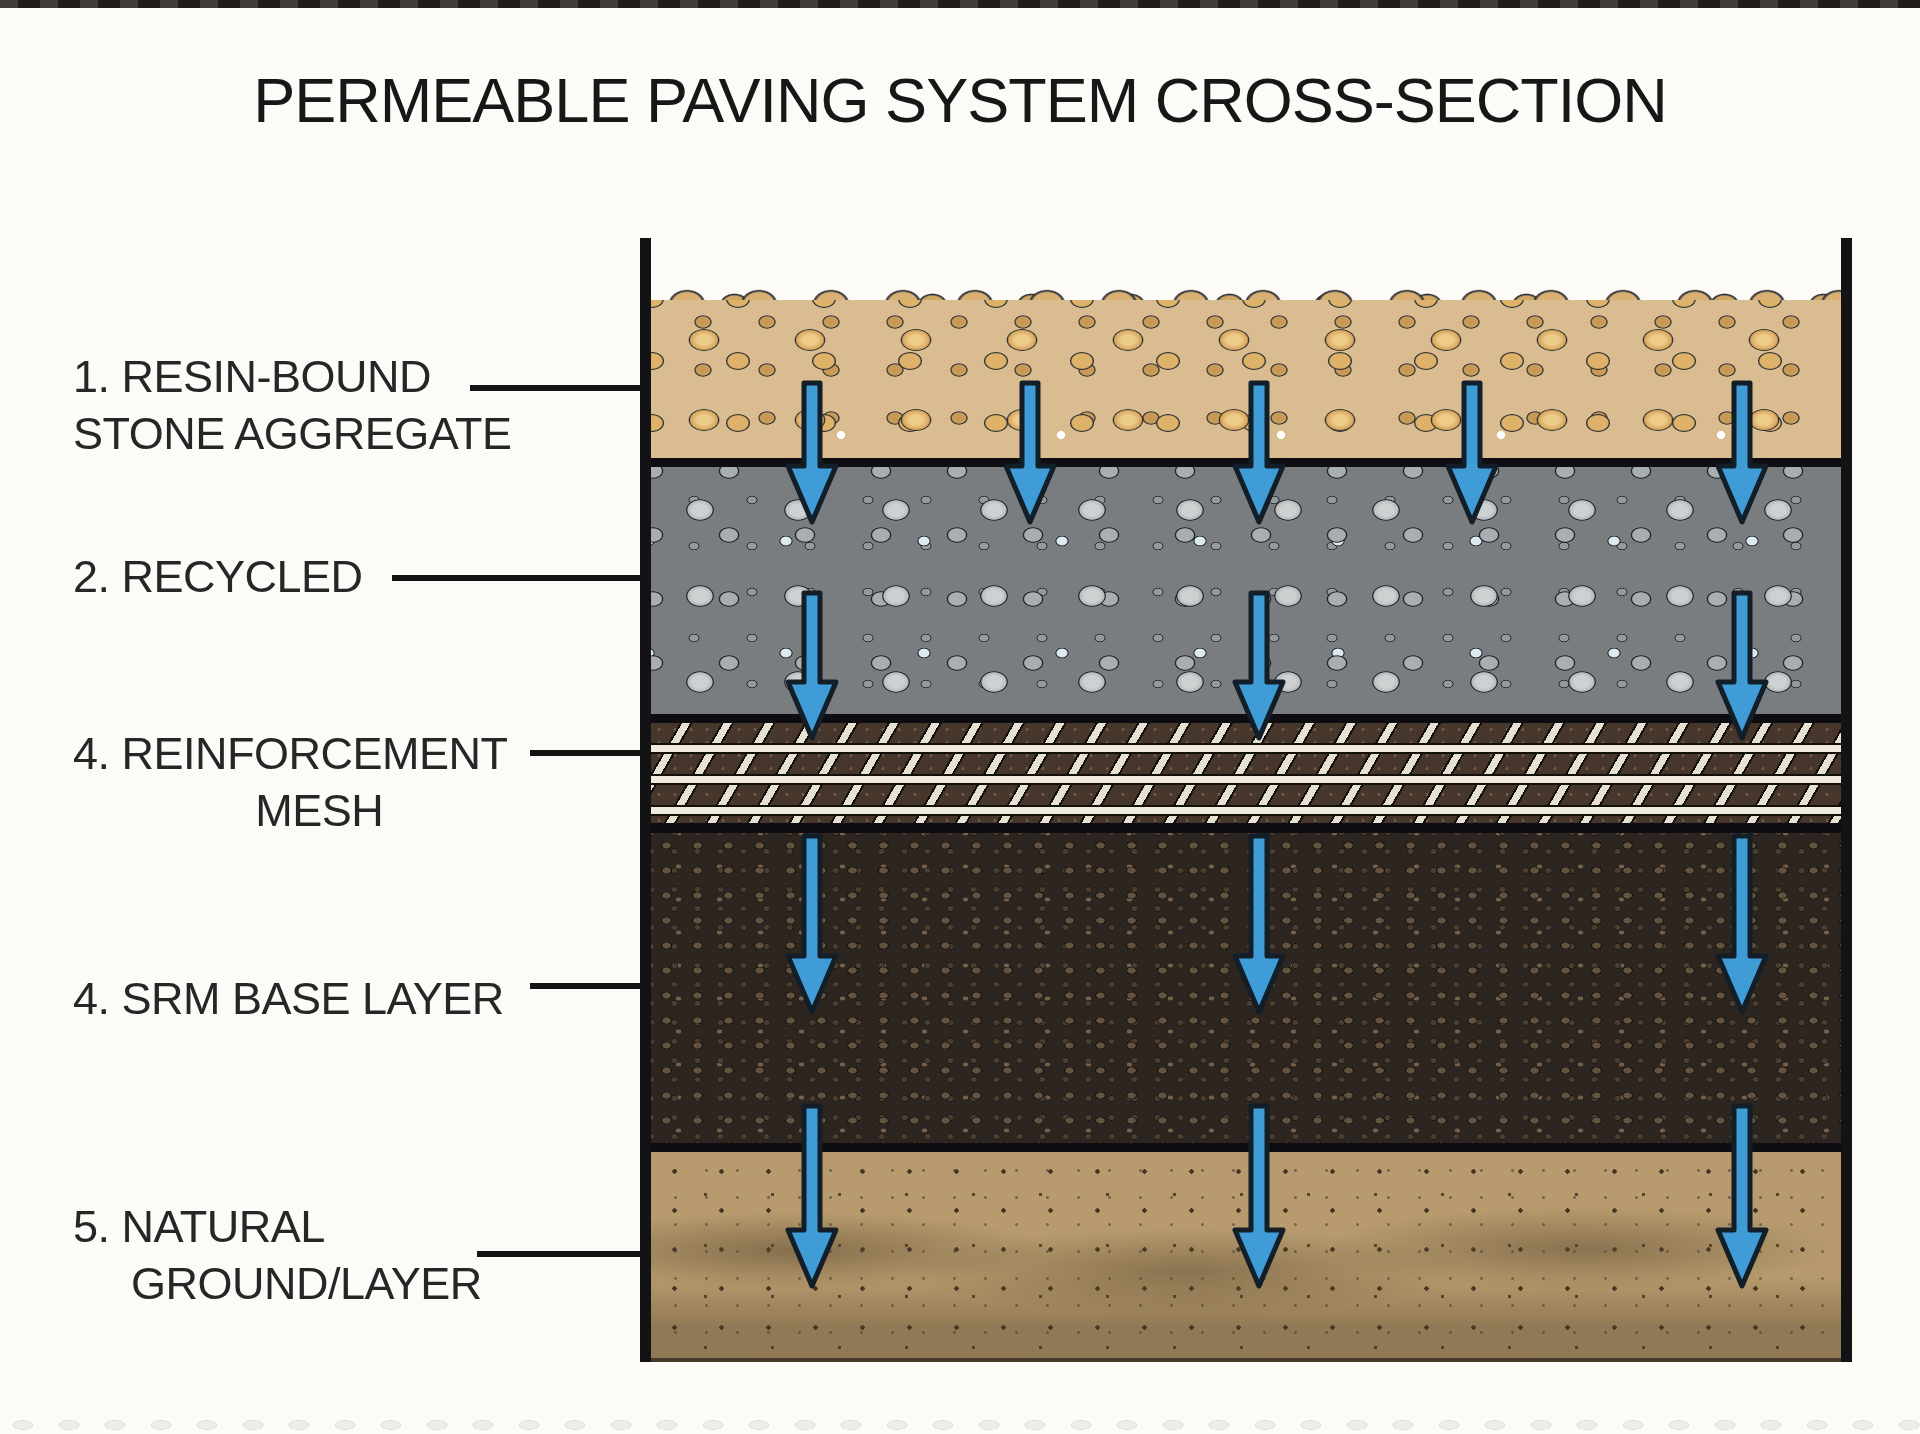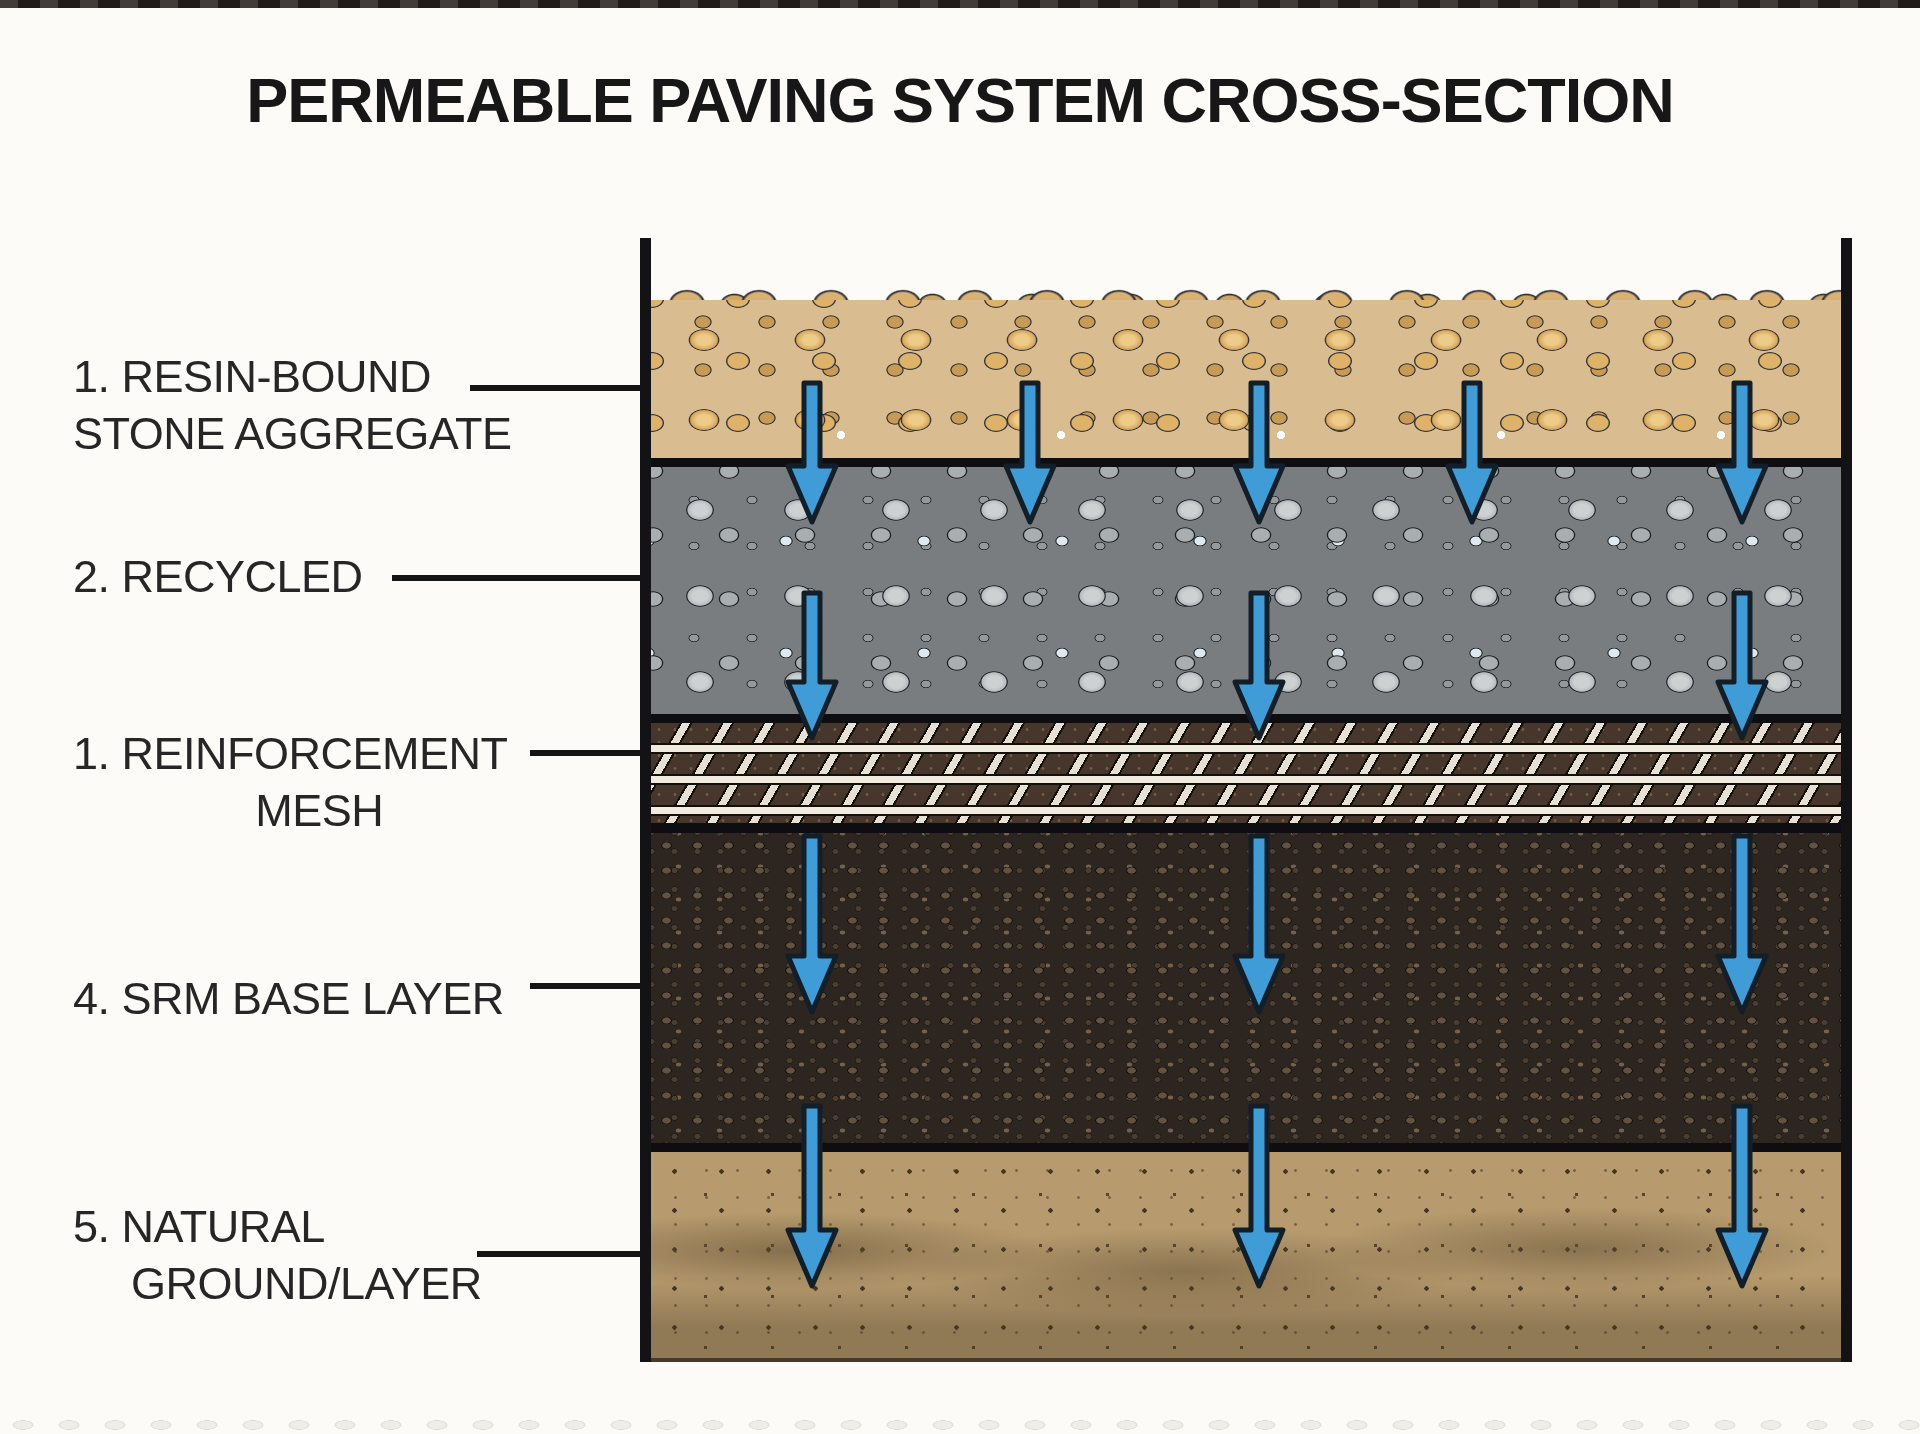--- a/index.html
+++ b/index.html
@@ -12,21 +12,21 @@
     position:absolute;left:0;top:0;width:1920px;height:8px;background:#2b2722;
     background-image:repeating-linear-gradient(90deg, rgba(255,255,255,.10) 0 18px, rgba(0,0,0,.28) 18px 40px);
   }
   .bottom-strip{
     position:absolute;left:0;top:1416px;width:1920px;height:18px;
     background-image:radial-gradient(ellipse 15px 7px at 50% 50%, #efede8 55%, #dedbd4 65%, rgba(0,0,0,0) 72%);
     background-size:46px 18px;
   }
   .title{
     position:absolute;left:0;top:64px;width:1920px;margin:0;text-align:center;
-    font-size:63px;font-weight:700;letter-spacing:-1px;color:#171717;white-space:nowrap;
+    font-size:63px;font-weight:400;letter-spacing:-1px;color:#171717;white-space:nowrap;
   }
   
   .label{
     position:absolute;left:73px;color:#262626;font-size:45px;font-weight:400;
     line-height:57px;letter-spacing:-0.5px;white-space:nowrap;
   }
   .label .ln2-indent{padding-left:58px;text-align:center;}
   .leader-line{position:absolute;height:6px;background:#141414;}
   .leader-dot{position:absolute;width:27px;height:25px;border-radius:50%;background:#0d0d0d;}
   
@@ -119,21 +119,21 @@
 
 <div id="labels">
     <div class="label" style="top: 348px;">
       <div>1. RESIN-BOUND</div>
       <div>STONE AGGREGATE</div>
     </div>
     <div class="label" style="top: 548px;">
       <div>2. RECYCLED</div>
     </div>
     <div class="label" style="top: 725px;">
-      <div>1. REINFORCEMENT</div>
+      <div>4. REINFORCEMENT</div>
       <div class="ln2-indent">MESH</div>
     </div>
     <div class="label" style="top: 970px;">
       <div>4. SRM BASE LAYER</div>
     </div>
     <div class="label" style="top: 1198px;">
       <div>5. NATURAL</div>
       <div class="ln2-indent">GROUND/LAYER</div>
     </div>
   </div>

